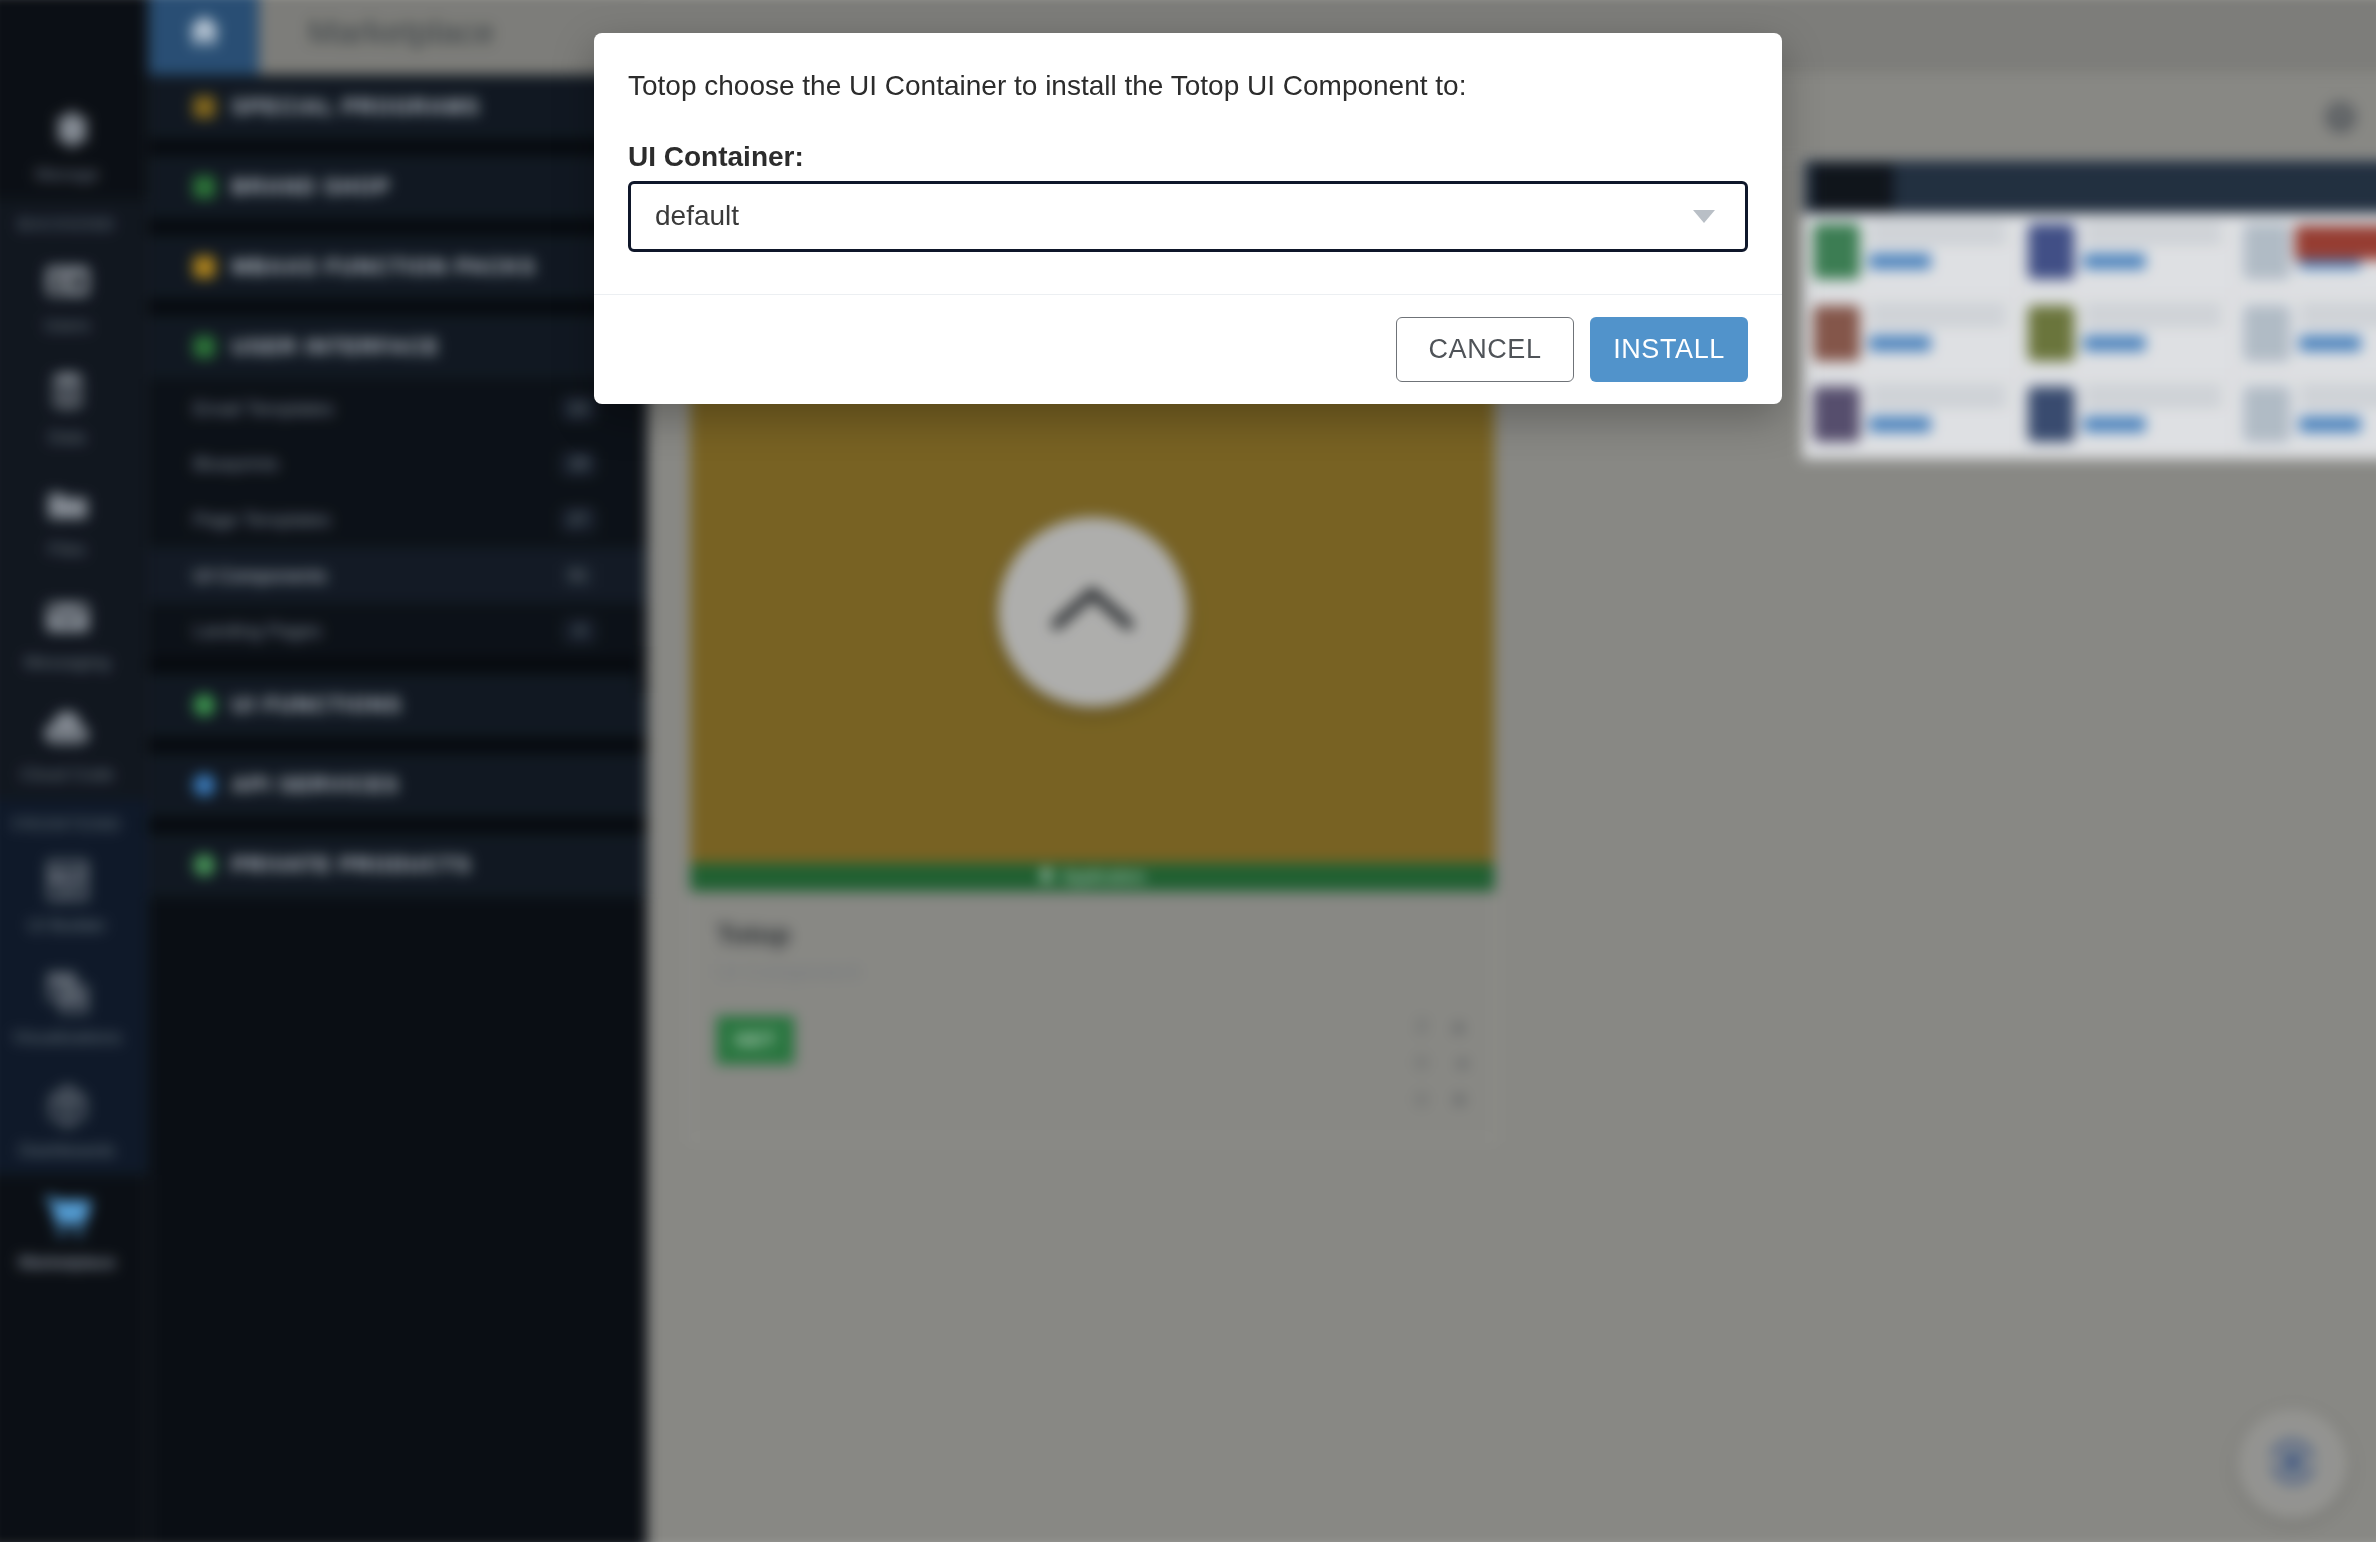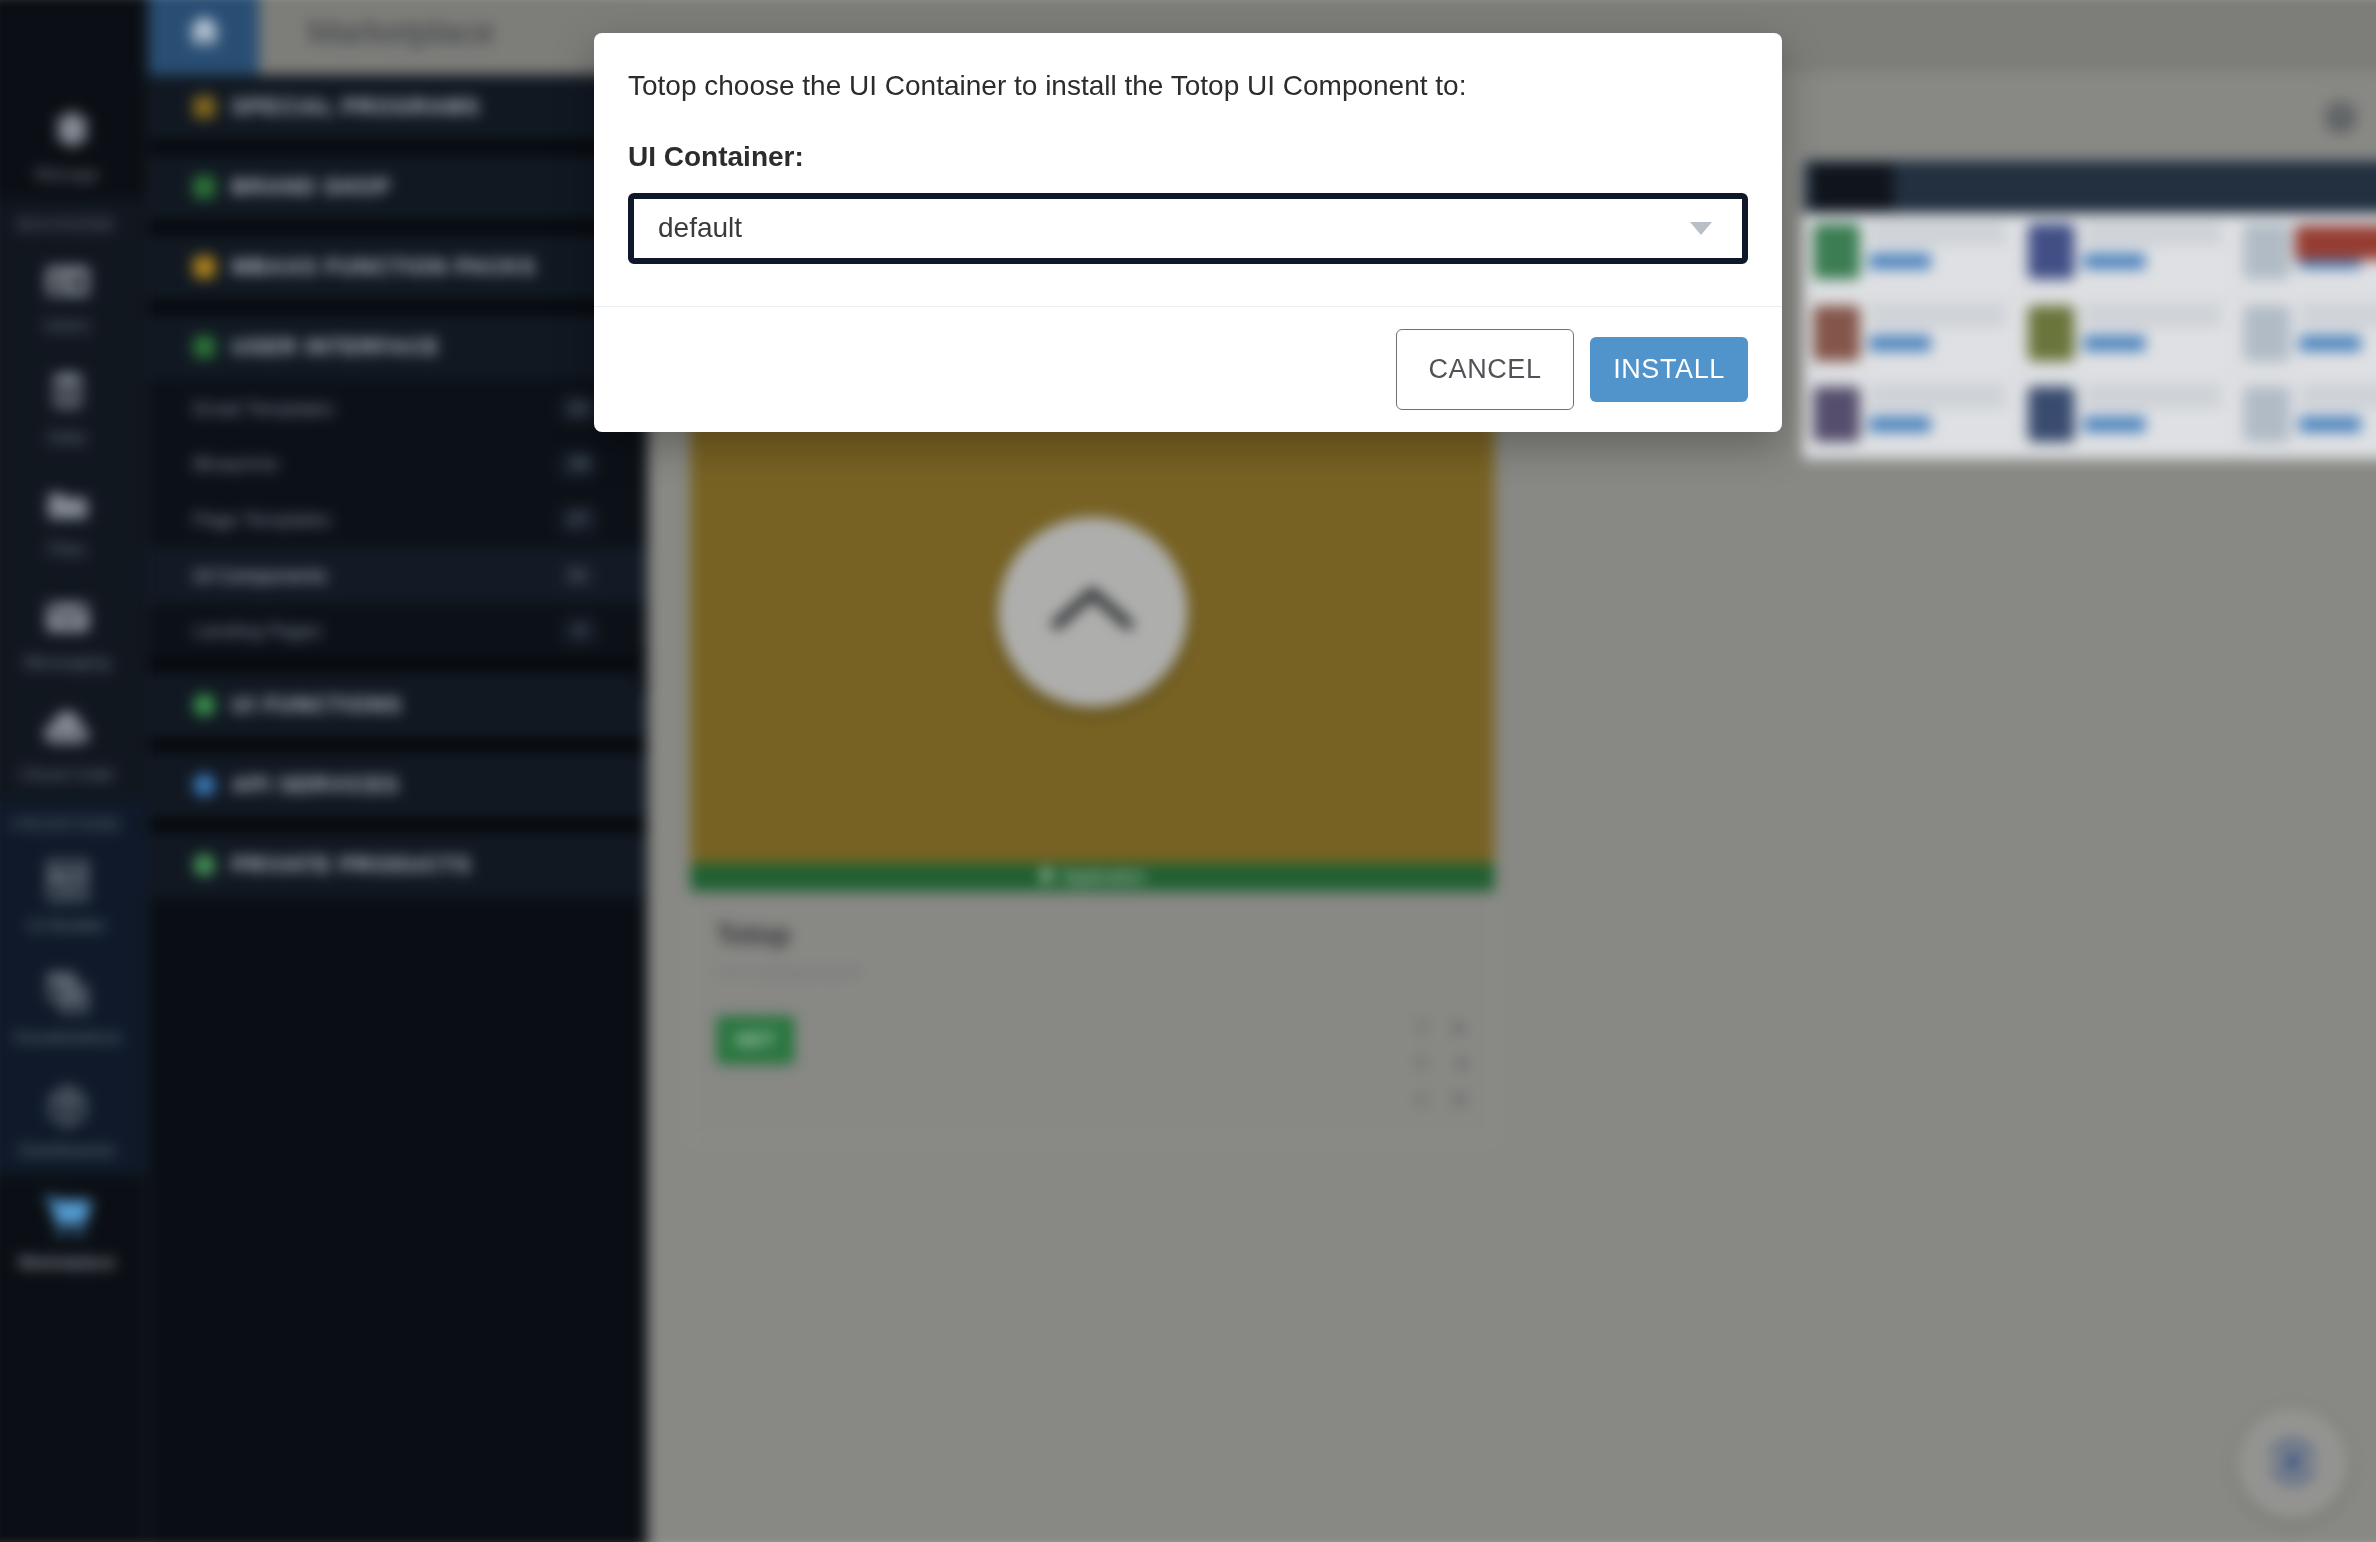--- a/index.html
+++ b/index.html
@@ -186,35 +186,35 @@
   .m-title { font-size: 36px; color: #ffffff; }
   .m-close {
     font-size: 42px; color: #cfe2f3; line-height: 1; cursor: pointer;
     width: 48px; height: 48px; display: flex; align-items: center; justify-content: center;
   }
   .m-body { padding: 34px 34px 42px 34px; }
   .m-lead { font-size: 28px; color: #2c2c2c; line-height: 1.35; }
   .m-lead b { font-weight: normal; }
   .m-label { font-size: 28px; color: #2c2c2c; font-weight: bold; margin-top: 36px; }
   .m-select {
-    margin-top: 20px; height: 71px; border: 6px solid #0f172a; border-radius: 6px;
+    margin-top: 8px; height: 71px; border: 3px solid #0f172a; border-radius: 6px;
     display: flex; align-items: center; justify-content: space-between;
     padding: 0 30px 0 24px; background: #fff;
   }
   .m-select .sv { font-size: 28px; color: #3a3a3a; }
   .m-caret {
     width: 0; height: 0; border-left: 11px solid transparent;
     border-right: 11px solid transparent; border-top: 13px solid #b9bfc6;
   }
   .m-foot {
     border-top: 1px solid #eceff2; padding: 22px 34px;
     display: flex; align-items: center; justify-content: flex-end; gap: 16px;
   }
   .btn-cancel {
-    min-width: 178px; height: 81px; border: 1px solid #6f7378; border-radius: 6px;
+    min-width: 178px; height: 65px; border: 1px solid #6f7378; border-radius: 6px;
     background: #fff; color: #4f5358; font-size: 27px; letter-spacing: 0.6px;
     display: flex; align-items: center; justify-content: center; cursor: pointer;
   }
   .btn-install {
     min-width: 158px; height: 65px; border: none; border-radius: 6px;
     background: #5193cb; color: #ffffff; font-size: 27px; letter-spacing: 0.6px;
     display: flex; align-items: center; justify-content: center; cursor: pointer;
   }
 </style>
 </head>

